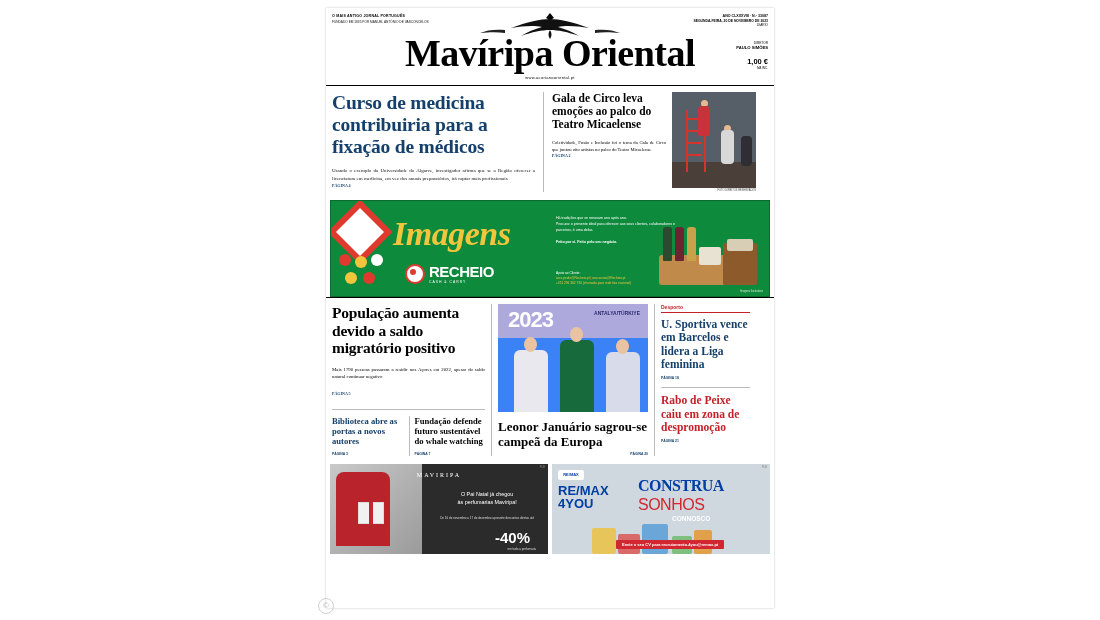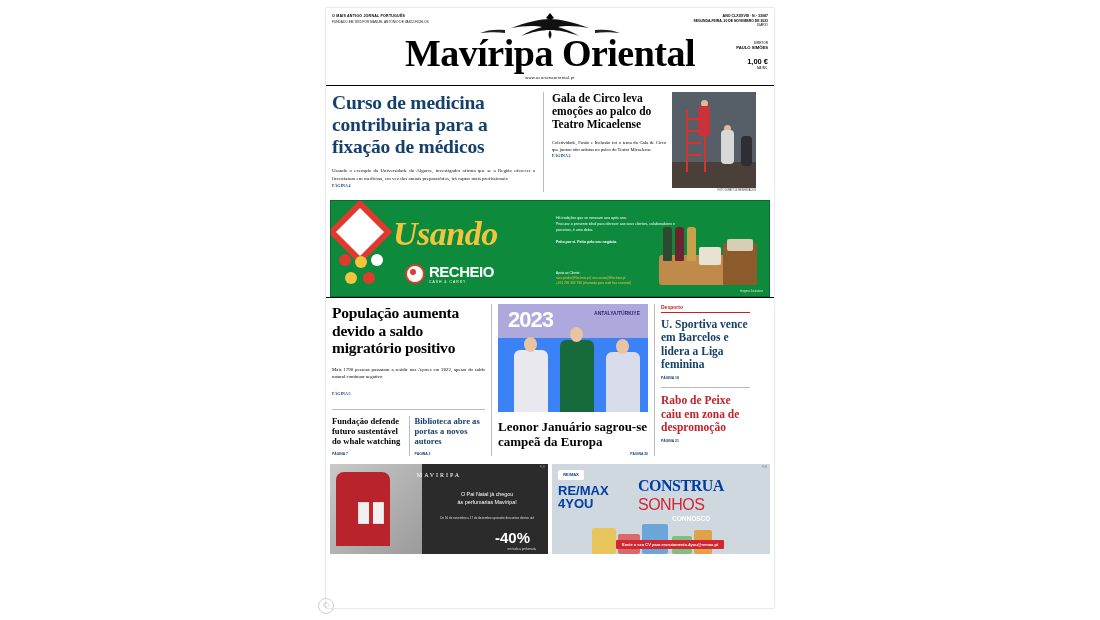--- a/index.html
+++ b/index.html
@@ -525,21 +525,21 @@
       <div class="giftbox"></div>
       <div class="giftbox2"></div>
       <div class="baubles">
         <div class="bauble" style="left:0;top:0;background:#e03a2f"></div>
         <div class="bauble" style="left:16px;top:2px;background:#f2c53d"></div>
         <div class="bauble" style="left:32px;top:0;background:#ffffff"></div>
         <div class="bauble" style="left:6px;top:18px;background:#f2c53d"></div>
         <div class="bauble" style="left:24px;top:18px;background:#e03a2f"></div>
       </div>
 
-      <div class="cab-title">Usando</div>
+      <div class="cab-title">Imagens</div>
 
       <div class="recheio-logo">
         <div class="recheio-mark"></div>
         <div>
           <div class="recheio-word">RECHEIO</div>
           <div class="recheio-sub">CASH &amp; CARRY</div>
         </div>
       </div>
 
       <div class="cab-copy">
@@ -566,27 +566,27 @@
       <div class="imgnote">Imagens ilustrativas</div>
     </div>
 
     <div class="midblock">
       <div class="mid-left">
         <h2>População aumenta devido a saldo migratório positivo</h2>
         <p>Mais 1790 pessoas passaram a residir nos Açores em 2022, apesar do saldo natural continuar negativo</p>
         <span class="pagetag">PÁGINA 5</span>
 
         <div class="mini-row">
+          <div class="mini blue">
+            <h3>Biblioteca abre as portas a novos autores</h3>
+            <div class="pg">PÁGINA 3</div>
+          </div>
           <div class="mini">
             <h3>Fundação defende futuro sustentável do whale watching</h3>
             <div class="pg">PÁGINA 7</div>
-          </div>
-          <div class="mini blue">
-            <h3>Biblioteca abre as portas a novos autores</h3>
-            <div class="pg">PÁGINA 3</div>
           </div>
         </div>
       </div>
 
       <div class="mid-center">
         <div class="podium-photo">
           <div class="banner"></div>
           <div class="y2023">2023</div>
           <div class="antalya">ANTALYA/TÜRKIYE</div>
           <div class="athlete" style="left:16px;background:#e8e8ee;height:62px"></div>

